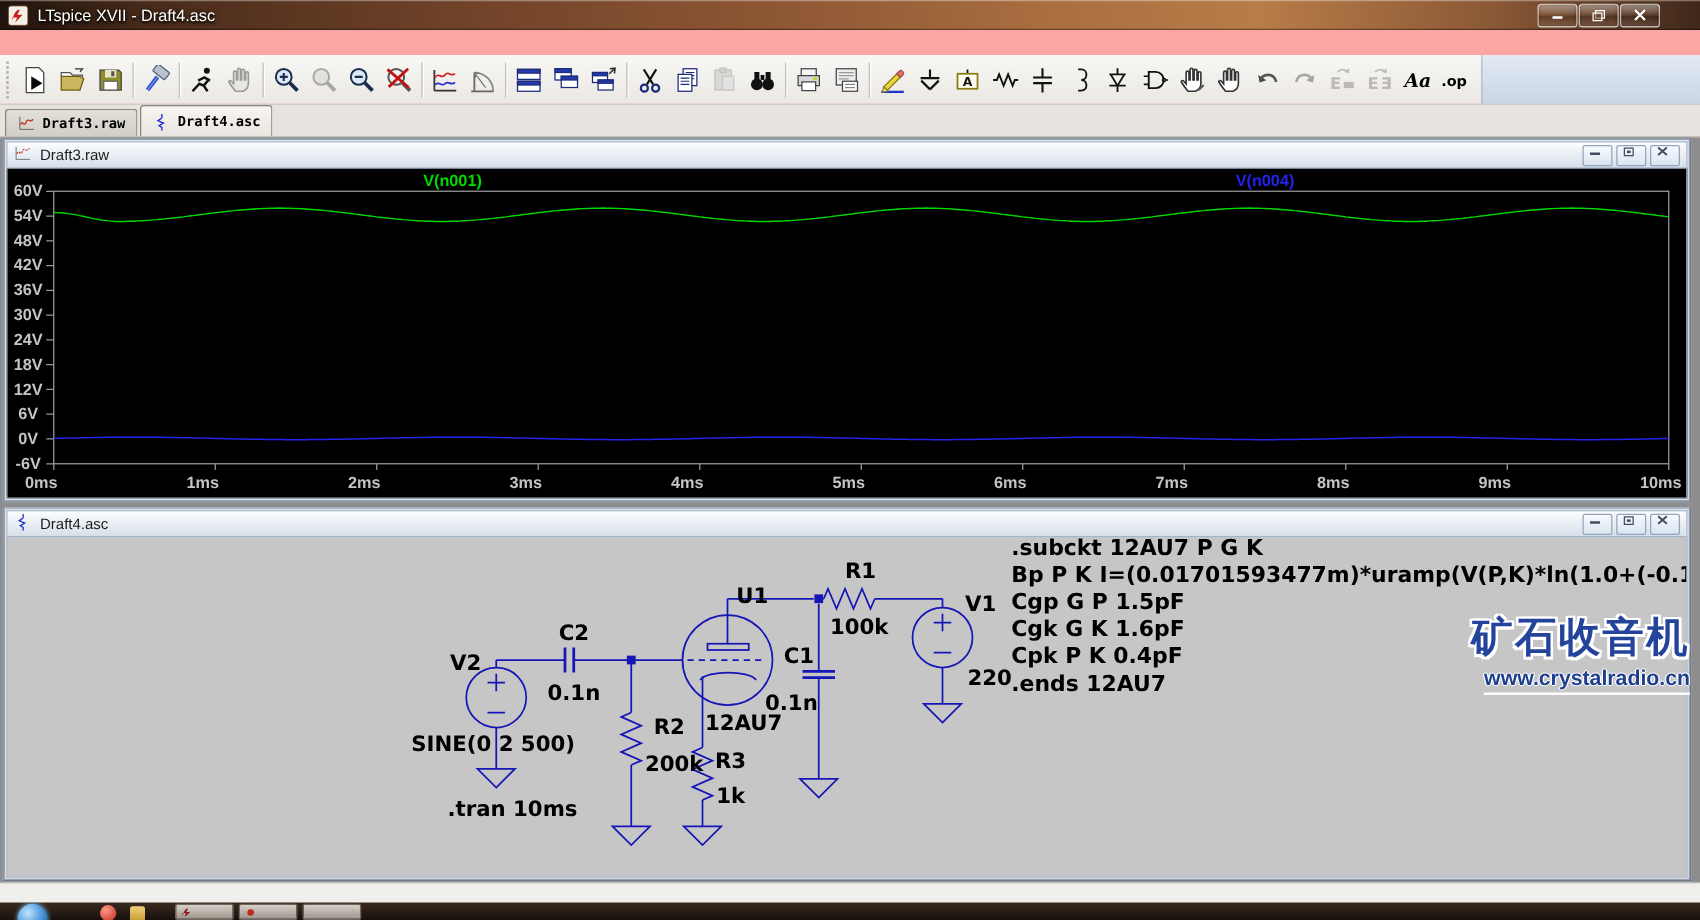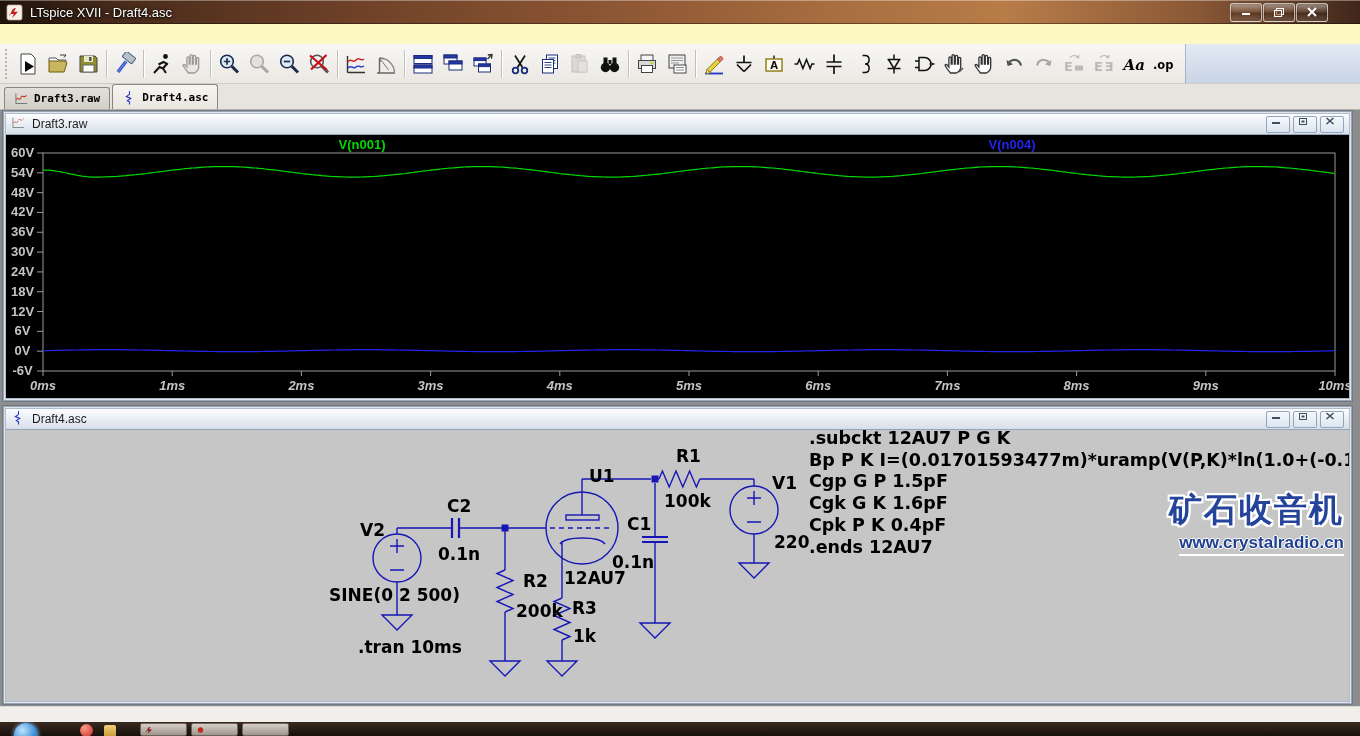--- a/index.html
+++ b/index.html
@@ -1,17 +1,17 @@
 <!DOCTYPE html>
 <html><head>
 <meta charset="utf-8">
 <style>
   html,body{margin:0;padding:0;background:#2a1c12;}
   body{width:1360px;height:736px;overflow:hidden;font-family:"Liberation Sans",sans-serif;position:relative;}
-  #screen{position:absolute;inset:0;width:1360px;height:564px;background:#fef9c3;}
+  #screen{position:absolute;inset:0;width:1360px;height:564px;background:#fca5a5;}
 
   
   .titlebar{position:absolute;top:0;left:0;width:1360px;height:24px;display:flex;align-items:center;padding:0 6px;box-sizing:border-box;
     background:linear-gradient(90deg,#1f130c 0%,#4a2c1b 9%,#6e4128 26%,#8d5634 45%,#a96f40 62%,#b87c48 74%,#8a5836 88%,#3f271a 100%);
     box-shadow:inset 0 1px rgba(255,255,255,.35), inset 0 -1px rgba(0,0,0,.4);}
   .app-icon{width:17px;height:17px;flex:0 0 auto;}
   .title-text{color:#fff;font-size:13px;margin-left:7px;text-shadow:0 1px 2px #000,0 0 4px rgba(0,0,0,.8);}
   .winbtns{margin-left:auto;display:flex;gap:1px;margin-right:26px;}
   .winbtn{width:30px;height:17px;border:1px solid rgba(255,255,255,.6);border-radius:3px;display:flex;align-items:center;justify-content:center;
     background:linear-gradient(rgba(255,255,255,.45),rgba(255,255,255,.08) 45%,rgba(0,0,0,.18) 55%,rgba(255,255,255,.12));box-shadow:inset 0 0 3px rgba(0,0,0,.35);}
@@ -45,34 +45,34 @@
   .ctitle{height:22px;background:linear-gradient(#fcfdfe,#d6dfe9);border:1px solid #aebccd;border-bottom:1px solid #93a5ba;display:flex;align-items:center;gap:6px;padding:0 5px;font-size:12px;color:#1c1c1c;box-sizing:border-box;}
   .ctitle svg{width:15px;height:15px;}
   .cbtns{margin-left:auto;display:flex;gap:3px;}
   .cbtn{width:22px;height:15px;border:1px solid #93a5bd;border-radius:2px;background:linear-gradient(#f7fafd,#dbe4ef);display:flex;align-items:center;justify-content:center;}
   .cclient{position:relative;height:calc(100% - 22px);overflow:hidden;border:1px solid #aebccd;border-top:none;box-sizing:border-box;}
   #wave-client{background:#000;}
   #sch-client{background:#c6c6c6;}
 
   
   .ylab{position:absolute;left:0;width:33px;text-align:center;font-size:13px;font-weight:bold;color:#c4c4c4;line-height:14px;}
-  .xlab{position:absolute;width:46px;text-align:center;font-size:13px;font-weight:bold;color:#c4c4c4;font-style:italic;}
+  .xlab{position:absolute;width:46px;font-size:13px;font-weight:bold;color:#c4c4c4;}
   .trace-label{position:absolute;transform:translateX(-50%);font-size:13px;font-weight:bold;}
 
   
   .statusbar{position:absolute;top:706px;left:0;width:1360px;height:16px;background:#f0efec;border-top:1px solid #d8d6d1;}
   .taskbar{position:absolute;top:722px;left:0;width:1360px;height:14px;background:linear-gradient(#3a2a20,#17100b);overflow:hidden;}
   .orb{position:absolute;left:14px;top:1px;width:24px;height:24px;border-radius:50%;background:radial-gradient(circle at 35% 30%,#bfe3ff,#3f8fd6 55%,#16457e);box-shadow:0 0 4px #7fc0f0;}
   .tb-dot-red{position:absolute;left:80px;top:2px;width:13px;height:13px;border-radius:50%;background:radial-gradient(circle at 35% 30%,#ff9a8a,#d23), ;background:radial-gradient(circle at 35% 30%,#ff9a8a,#c2281e);}
   .tb-dot-yellow{position:absolute;left:104px;top:3px;width:12px;height:12px;border-radius:2px;background:linear-gradient(#f0cf7a,#c89a34);}
   .taskbtn{position:absolute;top:1px;height:13px;width:47px;border-radius:2px;border:1px solid #6d655c;background:linear-gradient(#d6cfc8,#9e968d);box-sizing:border-box;}
   .taskbtn .mini{position:absolute;left:4px;top:2px;width:9px;height:8px;}
 
   
-  .watermark{position:absolute;right:16px;bottom:8px;text-align:right;z-index:50;pointer-events:none;}
+  .watermark{position:absolute;right:8px;bottom:8px;text-align:right;z-index:50;pointer-events:none;}
   .wm1{font-size:33px;font-weight:bold;letter-spacing:2px;color:#24439b;
     text-shadow:-2px 0 0 #fff,2px 0 0 #fff,0 -2px 0 #fff,0 2px 0 #fff,-2px -2px 0 #fff,2px 2px 0 #fff,-2px 2px 0 #fff,2px -2px 0 #fff;}
   .wm2{font-size:17px;font-weight:bold;color:#1e3f8f;display:inline-block;border-bottom:2px solid #fff;padding-bottom:1px;
     text-shadow:-1px 0 0 #fff,1px 0 0 #fff,0 -1px 0 #fff,0 1px 0 #fff;}
 </style>
 </head>
 <body>
 
 <div id="screen">
 

